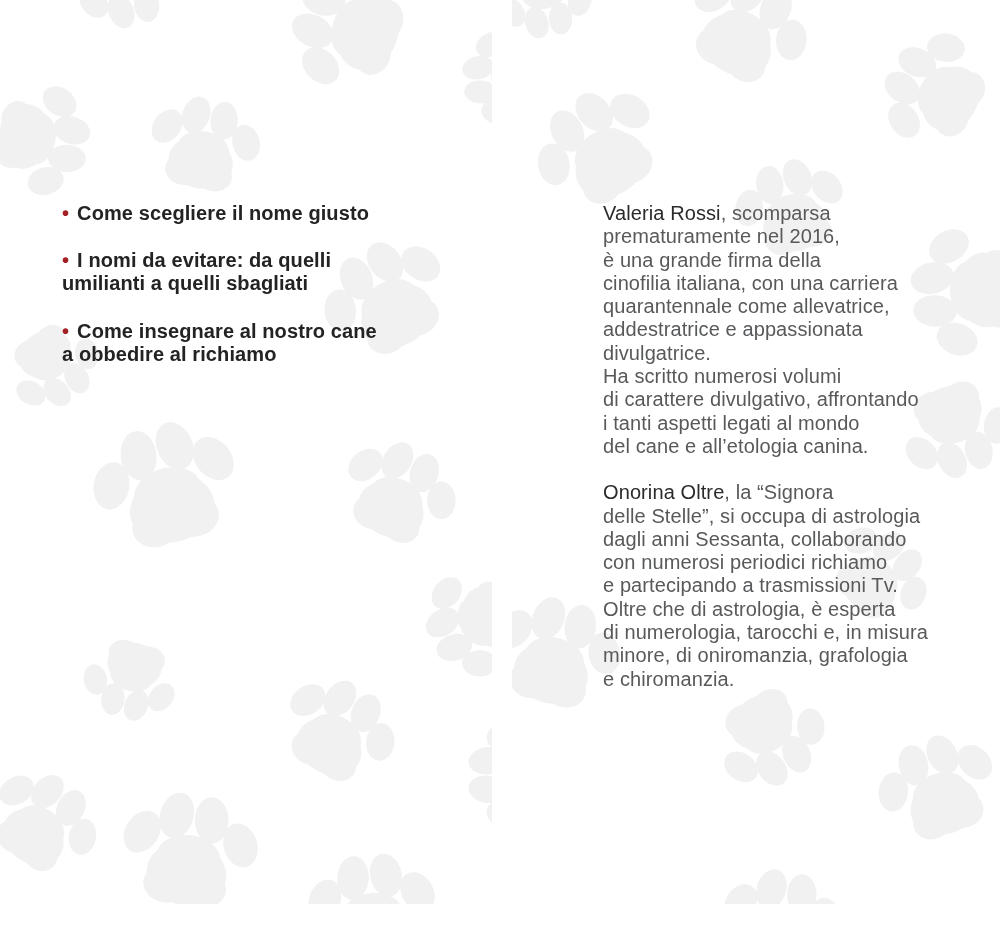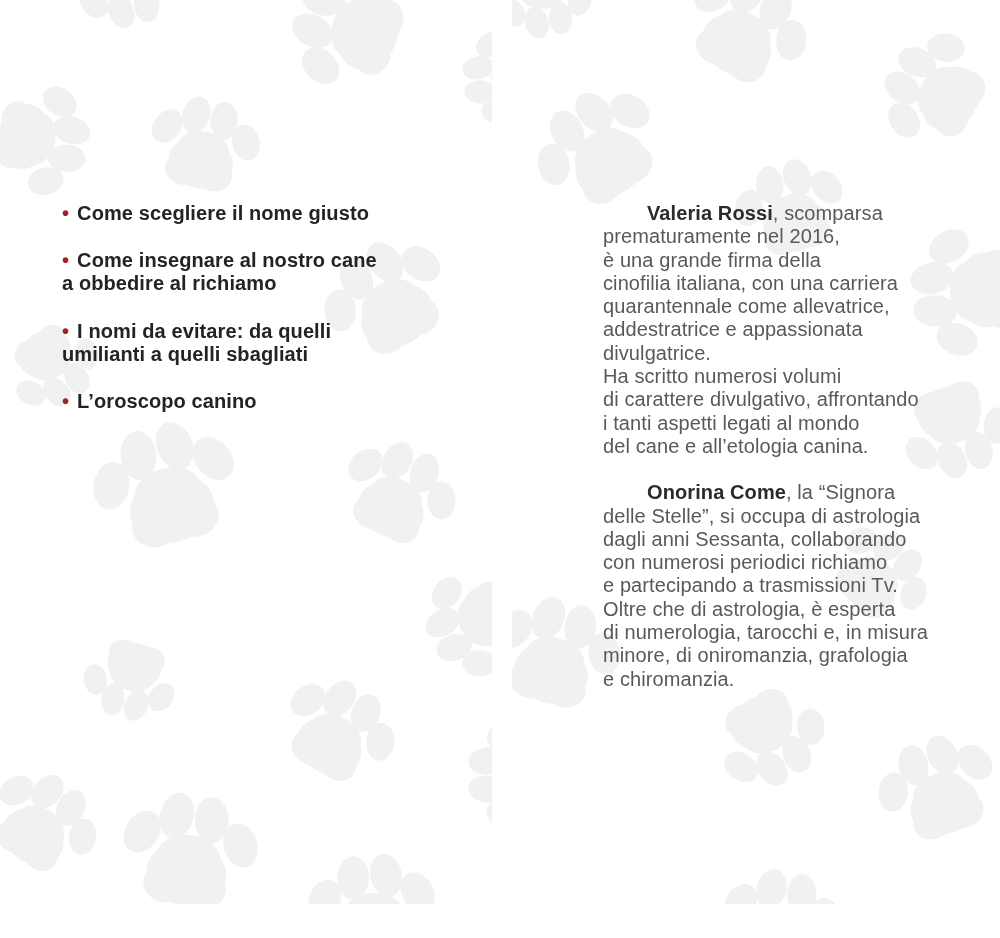--- a/index.html
+++ b/index.html
@@ -70,22 +70,21 @@
     margin: 0 0 23px 0;
     font-size: 20px;
     line-height: 23.3px;
     font-weight: normal;
     color: #58595b;
     letter-spacing: 0.1px;
     white-space: pre-line;
   }
   .bio strong {
     color: #2b2b2b;
-    font-weight: bold;
-    margin-left: 44px;
+    font-weight: normal;
   }
 </style>
 </head>
 <body>
 
 <div id="stage">
 
   <div class="page" id="page-left">
     <svg class="paw-layer" width="492" height="938" viewBox="0 0 492 938" aria-hidden="true">
       <defs>
@@ -113,25 +112,24 @@
       <use href="#paw" transform="translate(512 775) rotate(-90) scale(1.3)"></use>
       <use href="#paw" transform="translate(130 682) rotate(195) scale(1.1)"></use>
       <use href="#paw" transform="translate(45 820) rotate(35) scale(1.3)"></use>
       <use href="#paw" transform="translate(190 848) rotate(8) scale(1.6)"></use>
       <use href="#paw" transform="translate(340 728) rotate(30) scale(1.35)"></use>
       <use href="#paw" transform="translate(372 905) rotate(-5) scale(1.5)"></use>
     </svg>
 
     <div class="content" id="toc">
       <p class="toc-item"><span class="bullet">•</span><span>Come scegliere il nome giusto</span></p>
+      <p class="toc-item"><span class="bullet">•</span><span>I nomi da evitare: da quelli
+umilianti a quelli sbagliati</span></p>
       <p class="toc-item"><span class="bullet">•</span><span>Come insegnare al nostro cane
 a obbedire al richiamo</span></p>
-      <p class="toc-item"><span class="bullet">•</span><span>I nomi da evitare: da quelli
-umilianti a quelli sbagliati</span></p>
-      <p class="toc-item"><span class="bullet">•</span><span>L’oroscopo canino</span></p>
     </div>
   </div>
 
   <div id="gutter"></div>
 
   <div class="page" id="page-right">
     <svg class="paw-layer" width="488" height="938" viewBox="0 0 488 938" aria-hidden="true">
       <use href="#paw" transform="translate(33 0) rotate(170) scale(1.1)"></use>
       <use href="#paw" transform="translate(236 25) rotate(30) scale(1.45)"></use>
       <use href="#paw" transform="translate(420 88) rotate(-60) scale(1.35)"></use>
@@ -152,21 +150,21 @@
 prematuramente nel 2016,
 è una grande firma della
 cinofilia italiana, con una carriera
 quarantennale come allevatrice,
 addestratrice e appassionata
 divulgatrice.
 Ha scritto numerosi volumi
 di carattere divulgativo, affrontando
 i tanti aspetti legati al mondo
 del cane e all’etologia canina.</span></p>
-      <p class="bio"><strong>Onorina Come</strong><span>, la “Signora
+      <p class="bio"><strong>Onorina Oltre</strong><span>, la “Signora
 delle Stelle”, si occupa di astrologia
 dagli anni Sessanta, collaborando
 con numerosi periodici richiamo
 e partecipando a trasmissioni Tv.
 Oltre che di astrologia, è esperta
 di numerologia, tarocchi e, in misura
 minore, di oniromanzia, grafologia
 e chiromanzia.</span></p>
     </div>
   </div>

